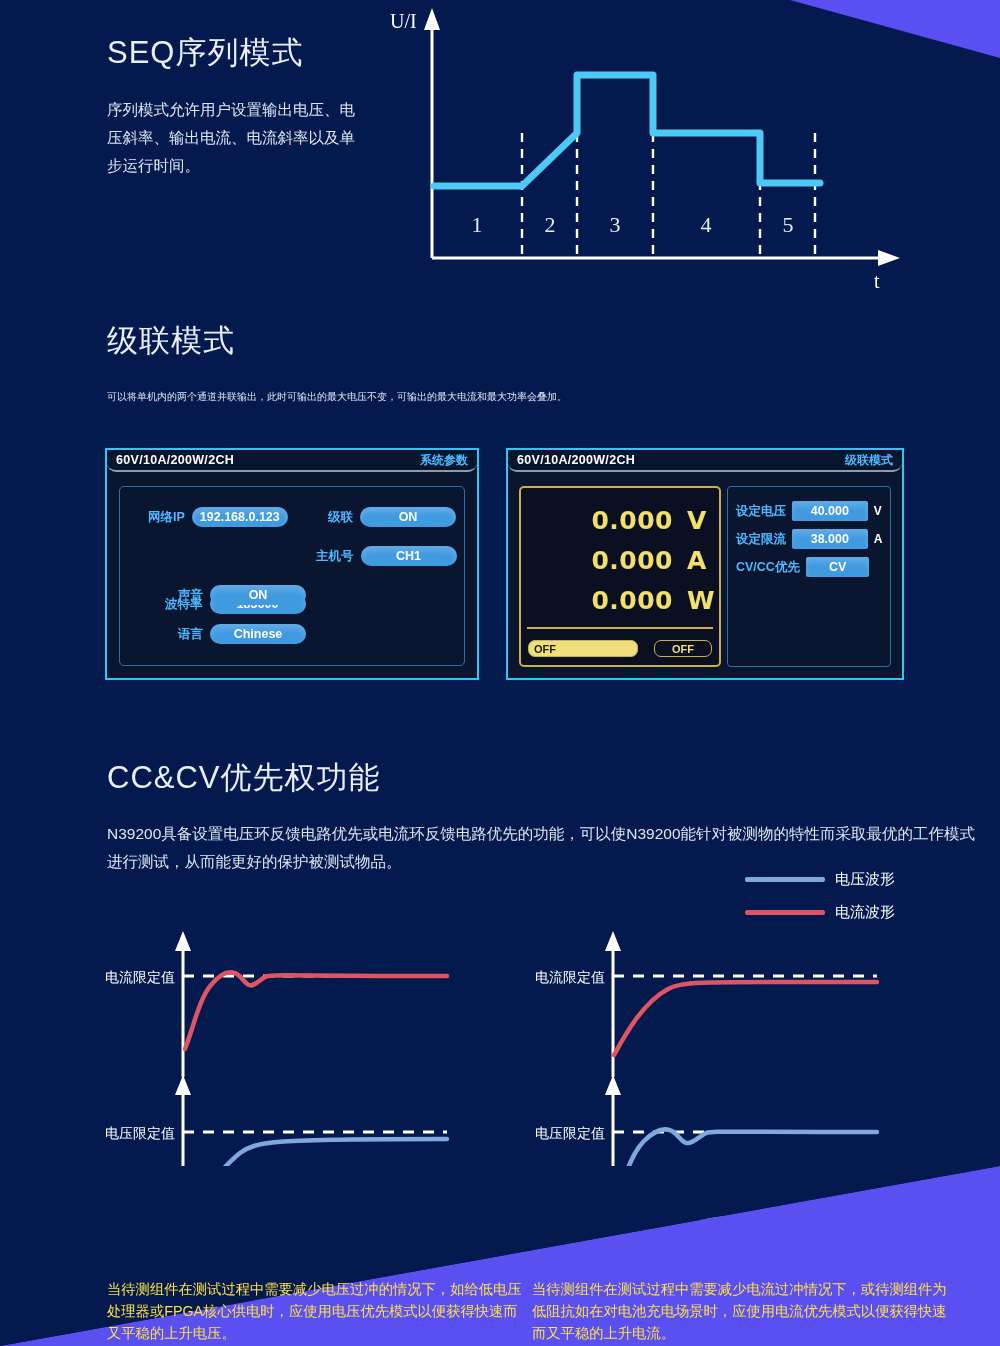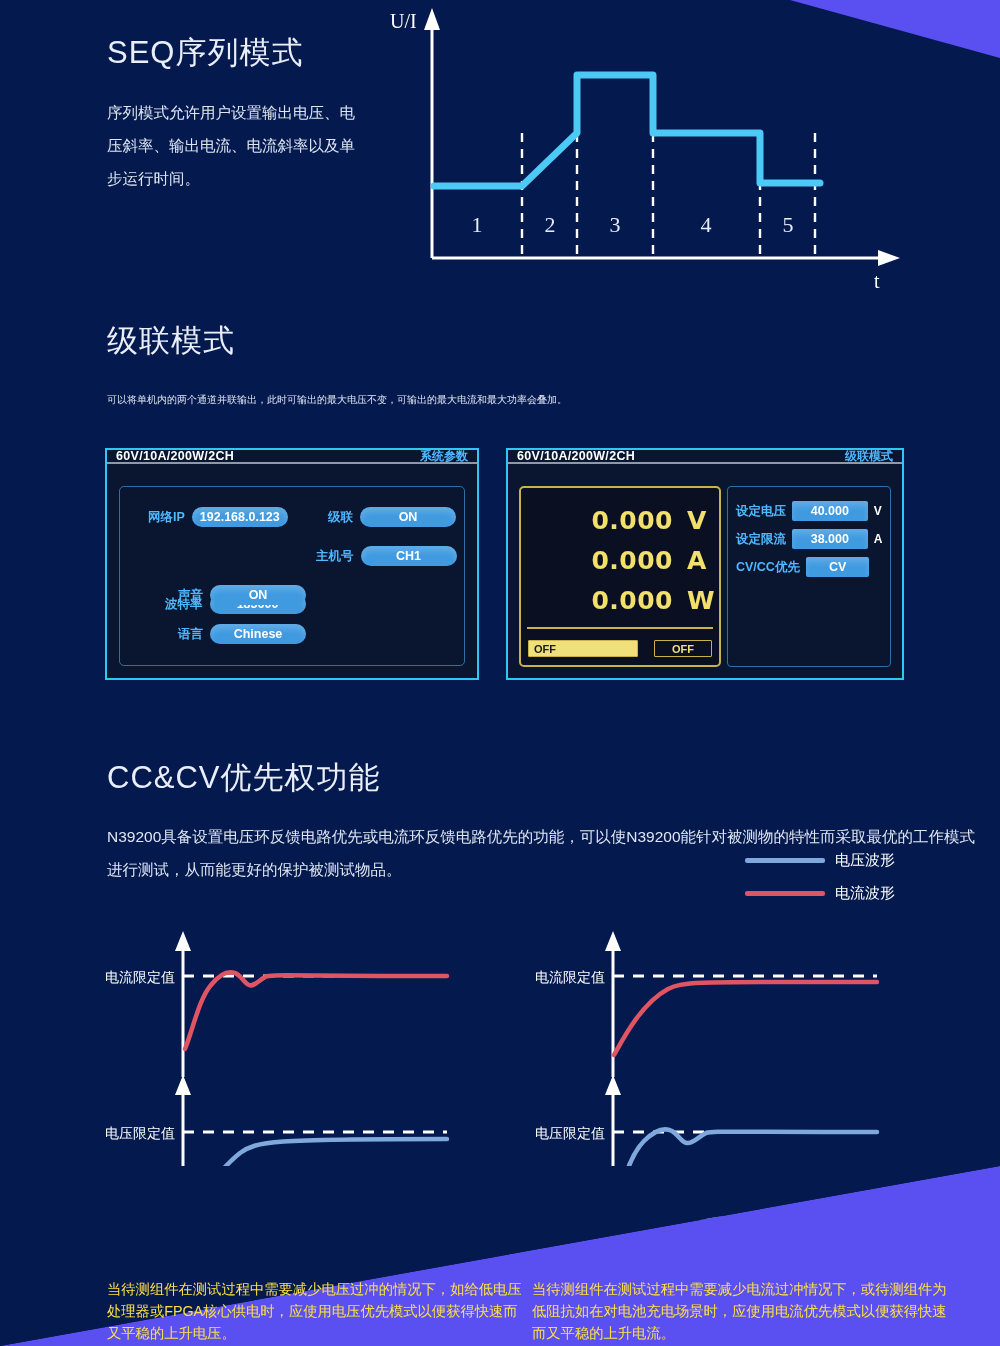--- a/index.html
+++ b/index.html
@@ -29,45 +29,45 @@
     background:#04194d;
     clip-path:polygon(0 0, 1000px 0, 0 100%);
   }
 
   
   .h1{
     color:#e9eef8;font-size:31px;font-weight:400;letter-spacing:1px;
     position:absolute;white-space:nowrap;
   }
   .para{
-    color:#dfe6f2;font-size:15.5px;line-height:33px;position:absolute;
+    color:#dfe6f2;font-size:15.5px;line-height:28px;position:absolute;
   }
 
   
   #seq-title{left:107px;top:32px;}
   #seq-desc{left:107px;top:96px;width:260px;}
 
   #seq-chart{position:absolute;left:370px;top:0px;width:560px;height:300px;}
 
   
   #cascade-title{left:107px;top:320px;}
   #cascade-desc{left:107px;top:383px;width:880px;font-size:10px;}
 
   
   .screen{
     position:absolute;border:2px solid #2fc8f5;background:#0a1630;
     box-sizing:border-box;
   }
   #screen-left{left:105px;top:448px;width:374px;height:232px;}
   #screen-right{left:506px;top:448px;width:398px;height:232px;}
   .screen-head{
-    position:relative;height:14px;
+    position:relative;height:22px;
     border-bottom:2px solid #8e9aa8;
     display:flex;align-items:center;justify-content:space-between;
-    padding:0 9px;box-sizing:border-box;
+    padding:0 9px;box-sizing:border-box;border-radius:9px;
   }
   .screen-model{color:#ffffff;font-size:12.5px;font-weight:bold;letter-spacing:.3px;}
   .screen-mode{color:#4fb8ff;font-size:12px;font-weight:bold;}
 
   
   #left-body{
     position:absolute;left:12px;top:36px;right:12px;bottom:12px;
     border:1px solid #2f6fa8;border-radius:5px;
   }
   .row{position:absolute;display:flex;align-items:center;gap:7px;}
@@ -89,21 +89,21 @@
     position:absolute;left:0;right:8px;display:flex;align-items:baseline;
     justify-content:flex-end;gap:14px;
     color:#f2e06a;font-weight:bold;font-family:"DejaVu Sans",sans-serif;
   }
   .meter-val{font-size:25px;letter-spacing:.5px;}
   .meter-unit{font-size:25px;width:24px;text-align:left;}
   #meter-divider{
     position:absolute;left:6px;right:6px;bottom:36px;height:2px;background:#c9b24a;
   }
   .offbtn{
-    position:absolute;bottom:8px;height:17px;border:1px solid #c9b24a;border-radius:1px;
+    position:absolute;bottom:8px;height:17px;border:1px solid #c9b24a;border-radius:7px;
     font-size:11px;font-weight:bold;display:flex;align-items:center;
     box-sizing:border-box;
   }
   #off-main{left:7px;width:110px;background:#f0e07c;color:#1a1a1a;padding-left:5px;}
   #off-secondary{right:7px;width:58px;background:#0b0f22;color:#f0e07c;justify-content:center;}
 
   #right-settings{
     position:absolute;right:11px;top:36px;left:219px;bottom:11px;
     border:1px solid #2f6fa8;border-radius:4px;
   }
@@ -114,21 +114,21 @@
     font-size:12.5px;font-weight:bold;text-align:center;
     padding:3px 0;width:88px;
     box-shadow:inset 0 5px 6px rgba(255,255,255,.18);
   }
   .sunit{color:#ffffff;font-size:12px;font-weight:bold;width:12px;}
 
   
   #cccv-title{left:107px;top:757px;}
   #cccv-desc{left:107px;top:820px;width:880px;}
 
-  #legend{position:absolute;left:745px;top:851px;}
+  #legend{position:absolute;left:745px;top:870px;}
   .leg-item{display:flex;align-items:center;gap:10px;margin-bottom:14px;}
   .leg-swatch{width:80px;height:5px;border-radius:2px;display:block;}
   .leg-text{color:#ffffff;font-size:15px;}
 
   #cv-chart{position:absolute;left:95px;top:925px;width:400px;height:345px;}
   #cc-chart{position:absolute;left:520px;top:925px;width:400px;height:345px;}
 
   .cap{
     position:absolute;color:#fde047;font-size:14.3px;line-height:22px;
   }

